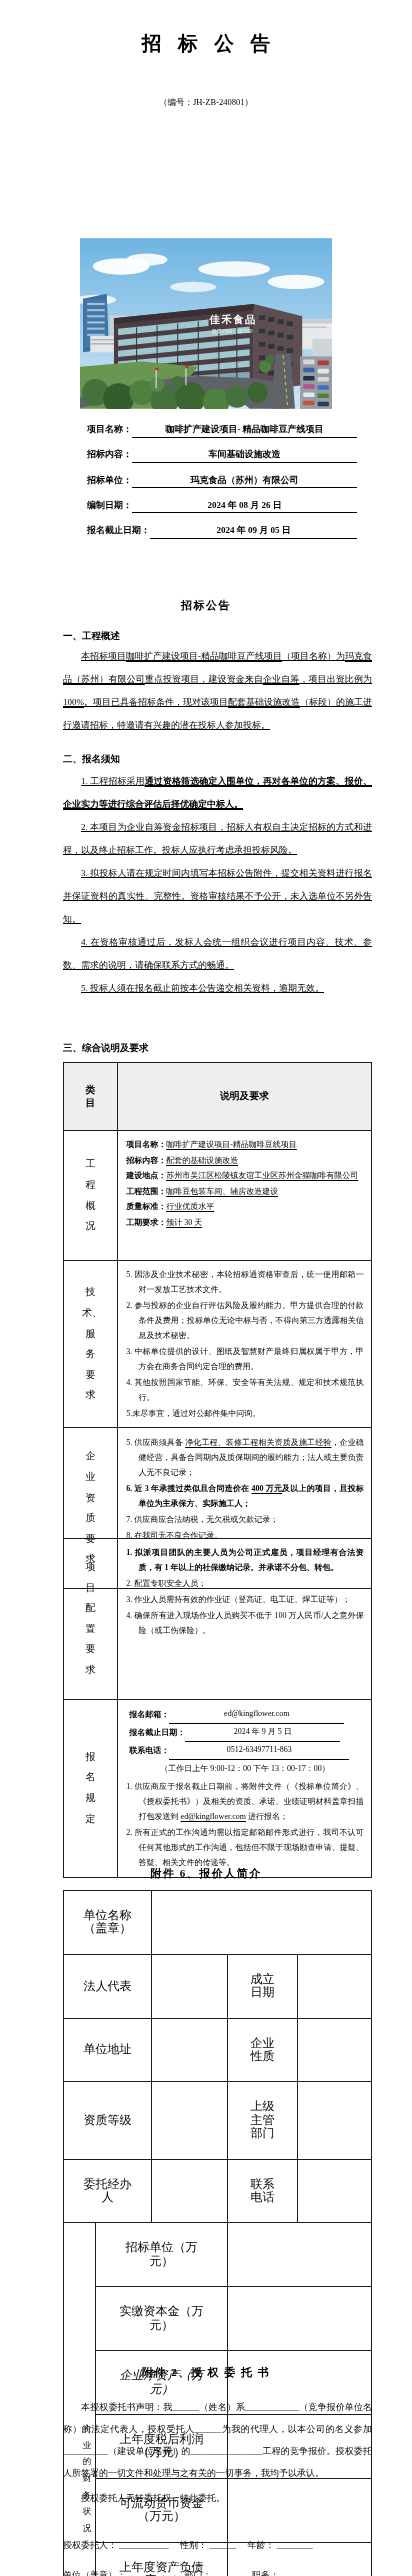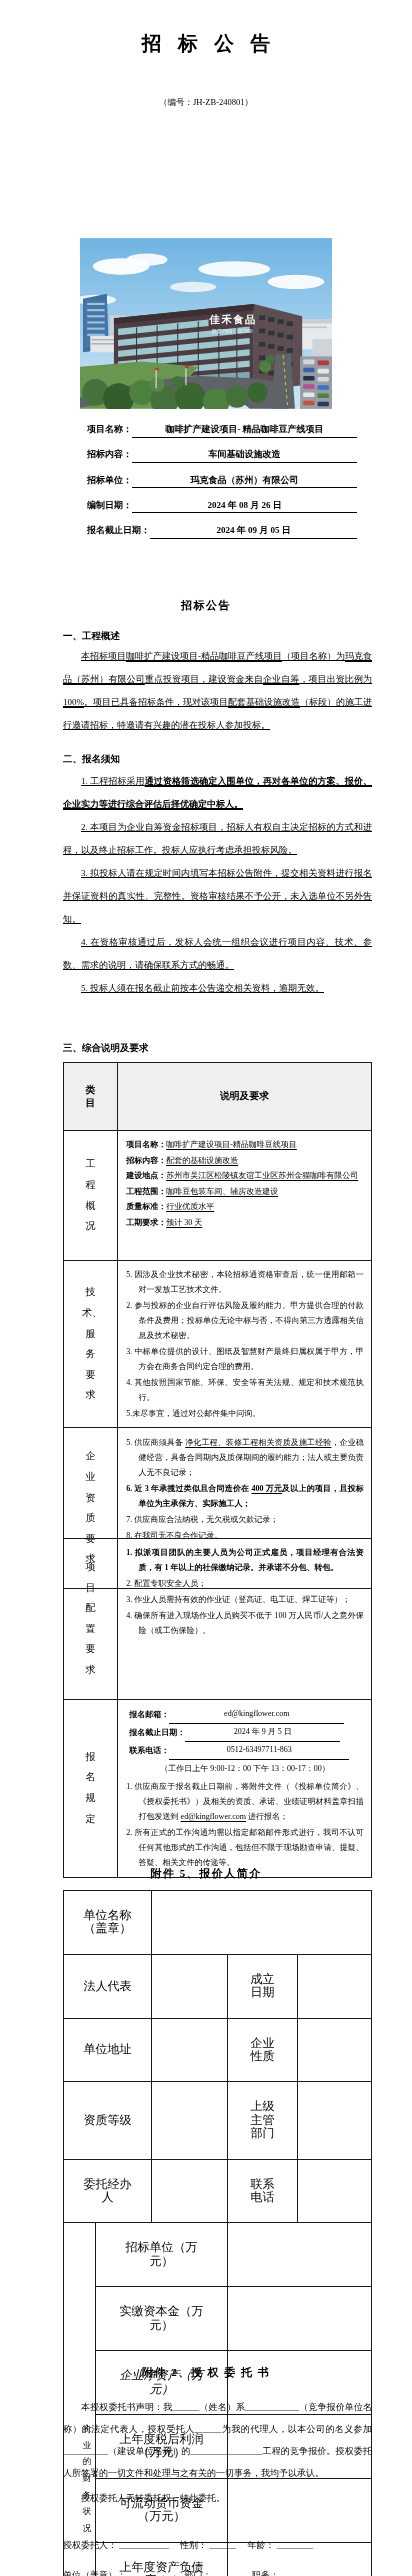--- a/index.html
+++ b/index.html
@@ -323,21 +323,21 @@
               <span class="formval" style="width:180px;">0512-63497711-863</span>
             </div>
         <p class="wnote">（工作日上午 9:00-12：00 下午 13：00-17：00）</p>
         <p class="titem"><span>1.  供应商应于报名截止日期前，将附件文件（《投标单位简介》、《授权委托书》）及相关的资质、承诺、业绩证明材料盖章扫描打包发送到 </span><span class="u">ed@kingflower.com</span><span> 进行报名；</span></p>
         <p class="titem"><span>2.  所有正式的工作沟通均需以指定邮箱邮件形式进行，我司不认可任何其他形式的工作沟通，包括但不限于现场勘查申请、提疑、答疑、相关文件的传递等。</span></p>
       </td>
     </tr>
   </tbody>
     </table>
 
-  <div class="abs center-h" style="top:1866px;">附件 5、报价人简介</div>
+  <div class="abs center-h" style="top:1866px;">附件 6、报价人简介</div>
 
   <table class="doc abs" style="left:63px;top:1890px;">
     <colgroup>
         <col style="width:32px;">
         <col style="width:56px;">
         <col style="width:76px;">
         <col style="width:70px;">
         <col style="width:74px;">
       </colgroup>
     <tbody>

